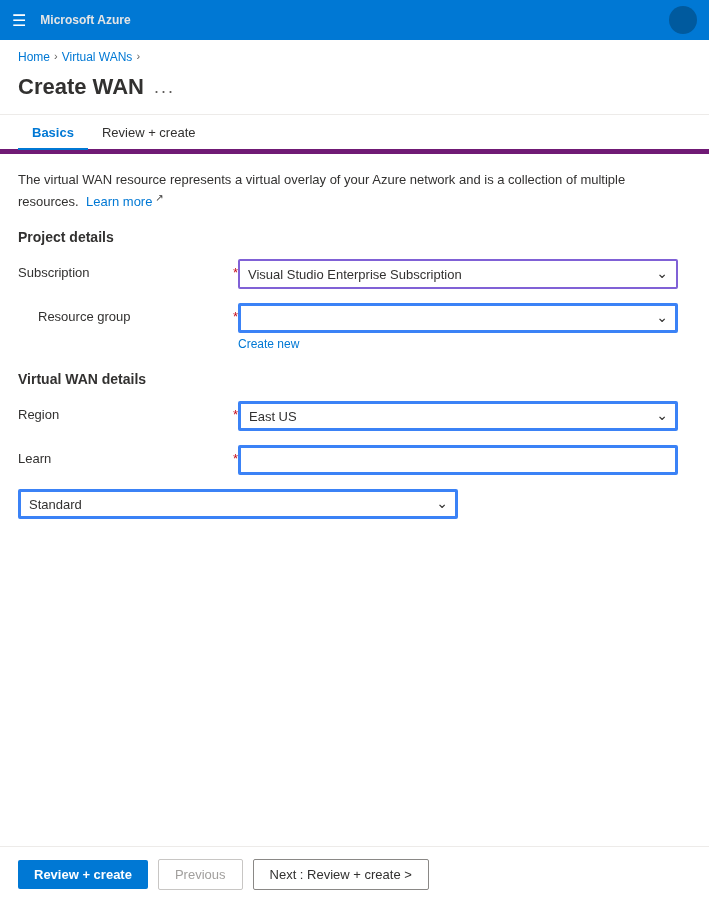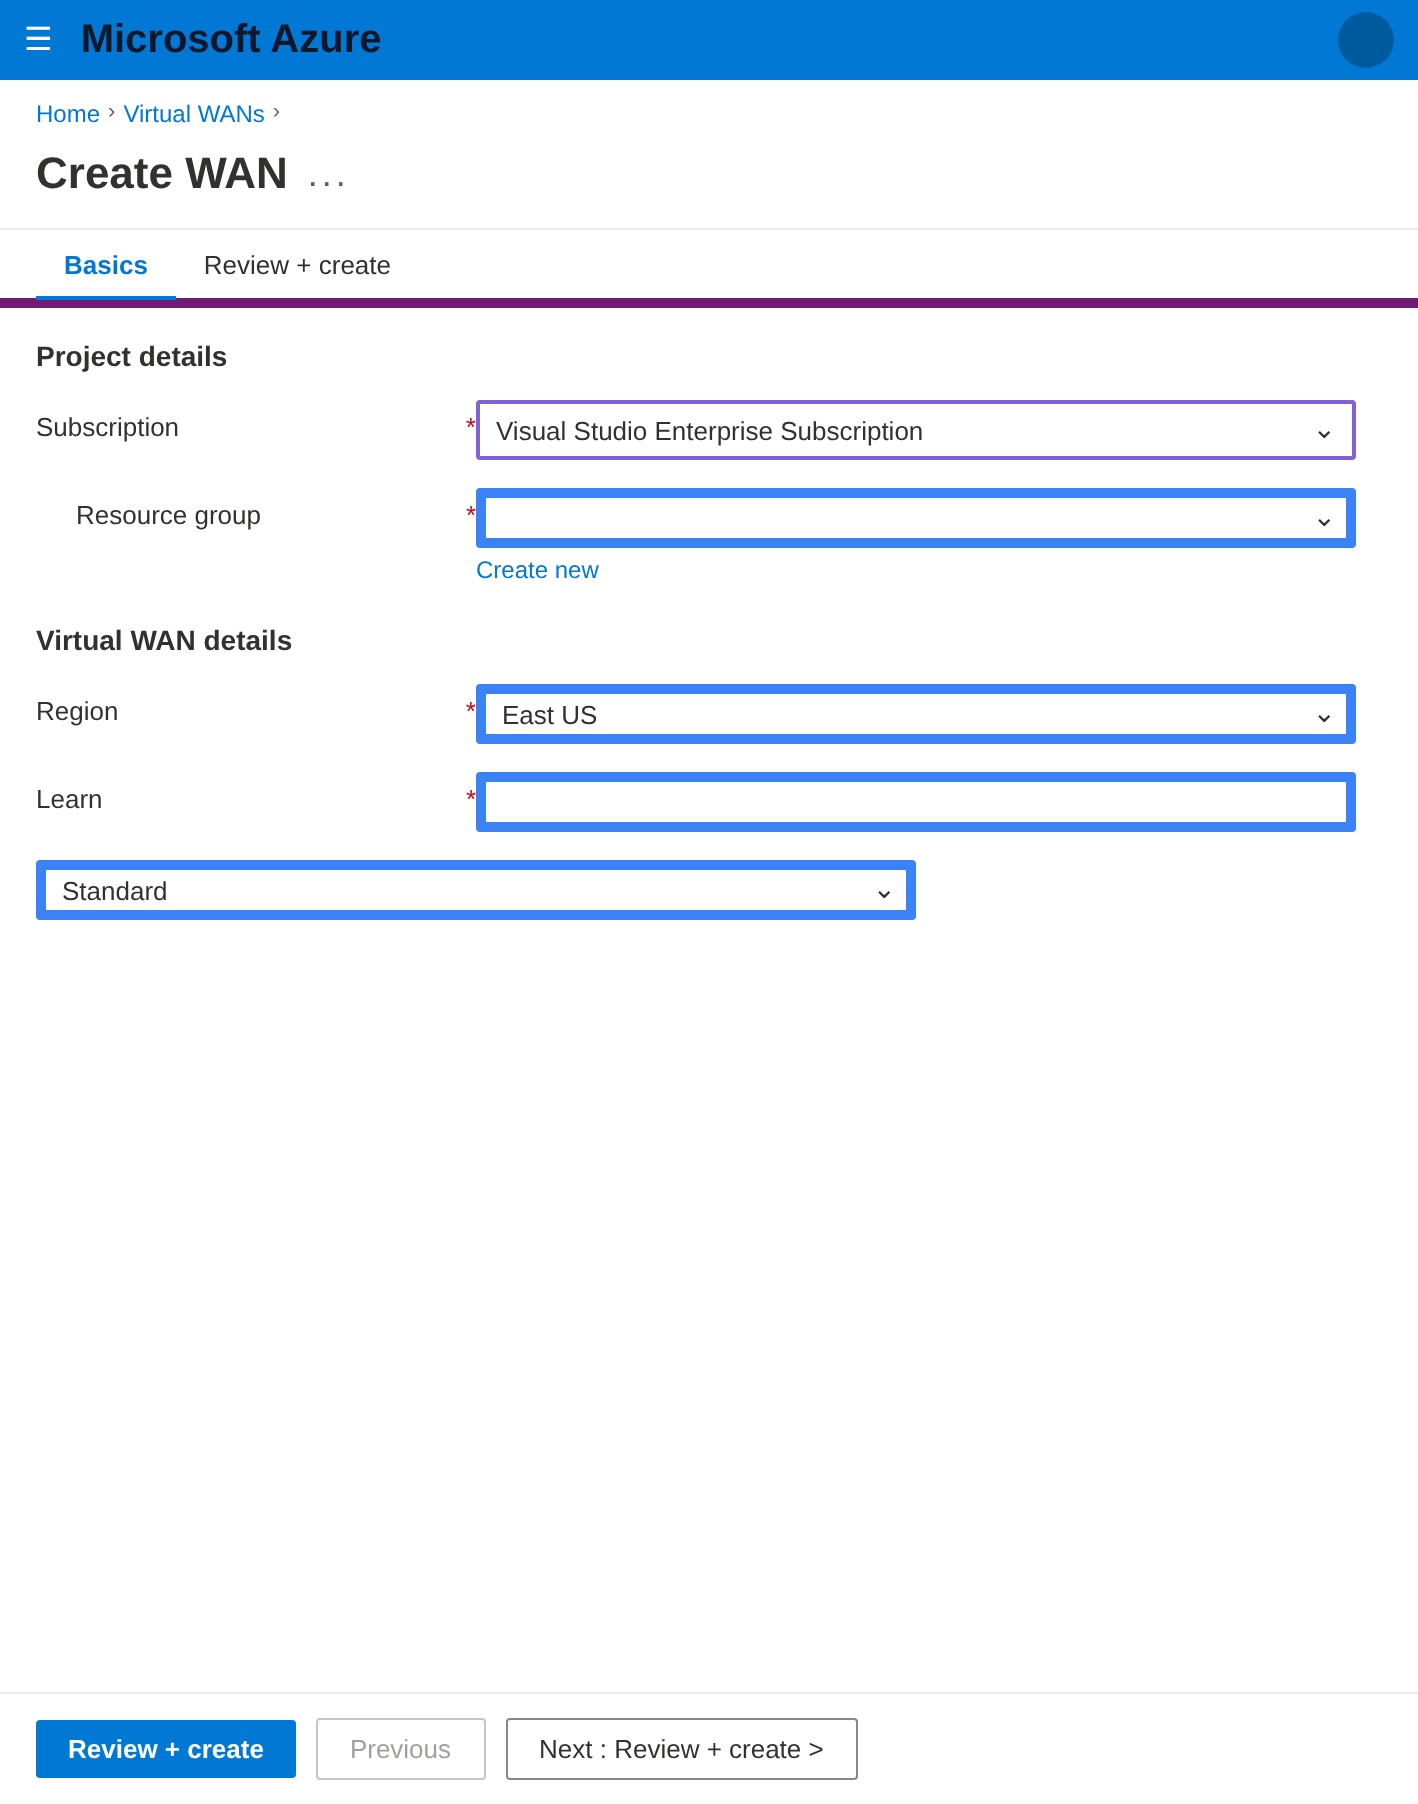--- a/index.html
+++ b/index.html
@@ -13,23 +13,23 @@
       align-items: center;
       padding: 0 12px;
       color: #fff;
     }
     .topbar-menu-icon {
       font-size: 16px;
       margin-right: 14px;
       cursor: pointer;
     }
     .topbar-title {
-      font-size: 20px;
-      font-weight: 600;
-      color: #0f172a;
+      font-size: 12px;
+      font-weight: 600;
+      color: #e5e5e5;
     }
     .topbar-avatar {
       margin-left: auto;
       width: 28px;
       height: 28px;
       background: #005a9e;
       border-radius: 50%;
       display: flex;
       align-items: center;
       justify-content: center;
@@ -142,21 +142,21 @@
       color: #c50f1f;
     }
     .field-control {
       flex: 1;
       max-width: 440px;
     }
 
     select, input[type="text"] {
       width: 100%;
       height: 30px;
-      border: 5px solid #3b82f6;
+      border: 3px solid #3b82f6;
       border-radius: 2px;
       padding: 0 8px;
       font-size: 13px;
       color: #323130;
       background: #fff;
       appearance: none;
       -webkit-appearance: none;
       outline: none;
     }
     .select-wrapper {
@@ -271,20 +271,24 @@
 
 <hr class="divider">
 
 <div class="tabs">
   <div class="tab active">Basics</div>
   <div class="tab">Review + create</div>
 </div>
 
 <div class="content">
 
+  <p class="info-text">
+    <span>The virtual WAN resource represents a virtual overlay of your Azure network and is a collection of multiple resources.</span>&nbsp;
+    <a href="#">Learn more</a><span class="learn-more-icon"> ↗</span>
+  </p>
 
   <div class="form-section">
     <div class="section-heading">Project details</div>
 
     <div class="field-row">
       <div class="field-label">
         <span>Subscription</span>&nbsp;<span class="required">*</span>
       </div>
       <div class="field-control">
         <div class="select-wrapper select-active">

